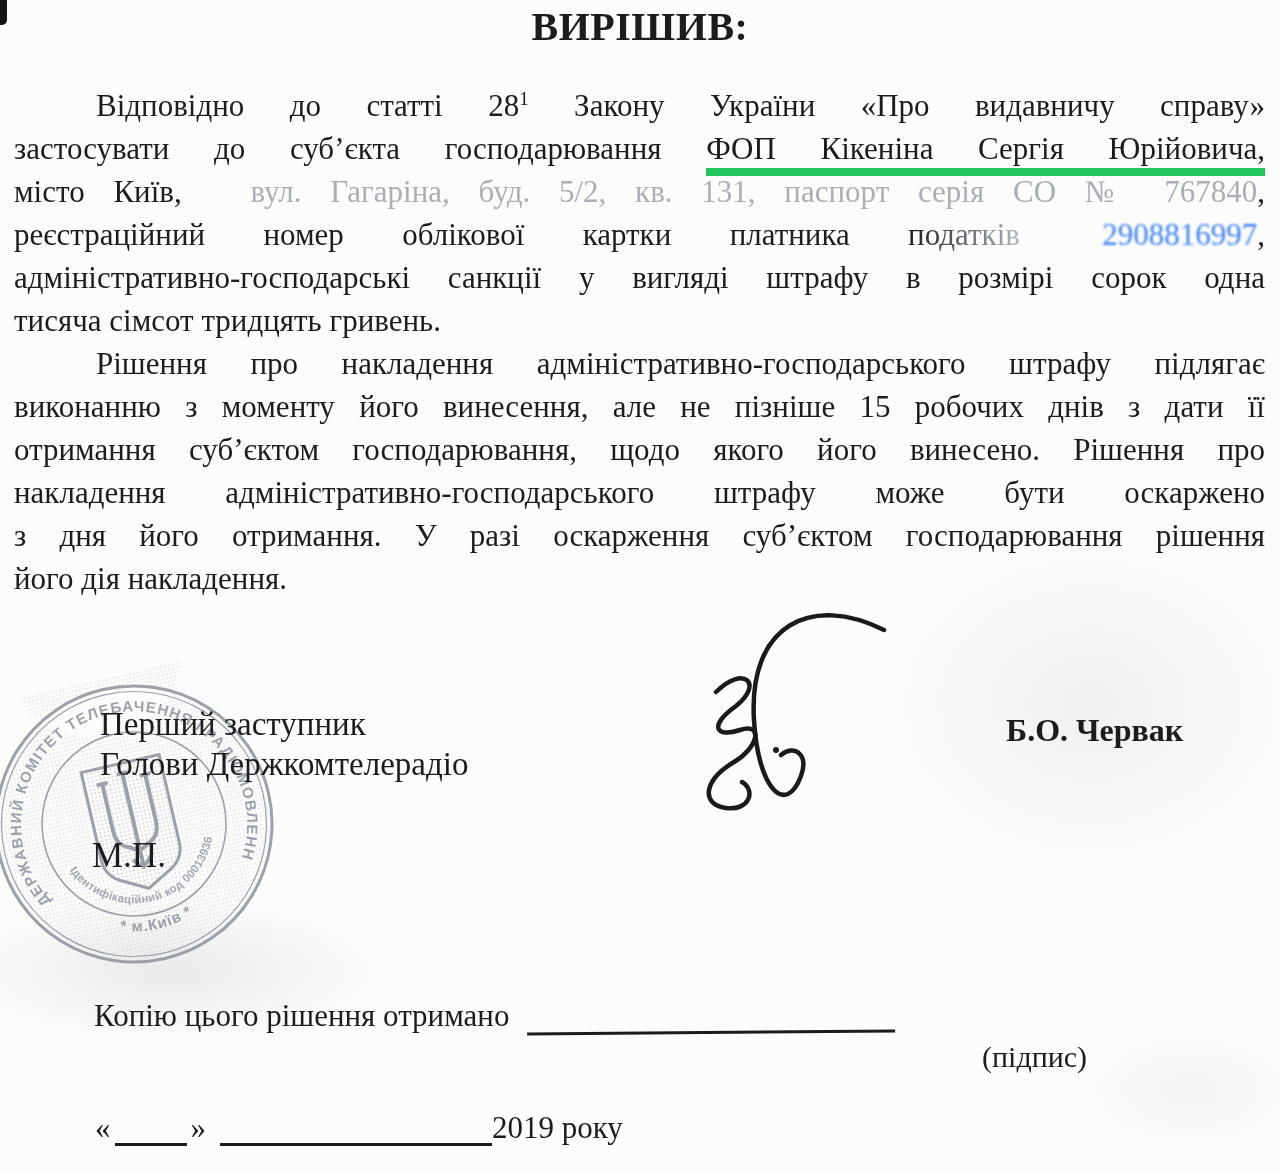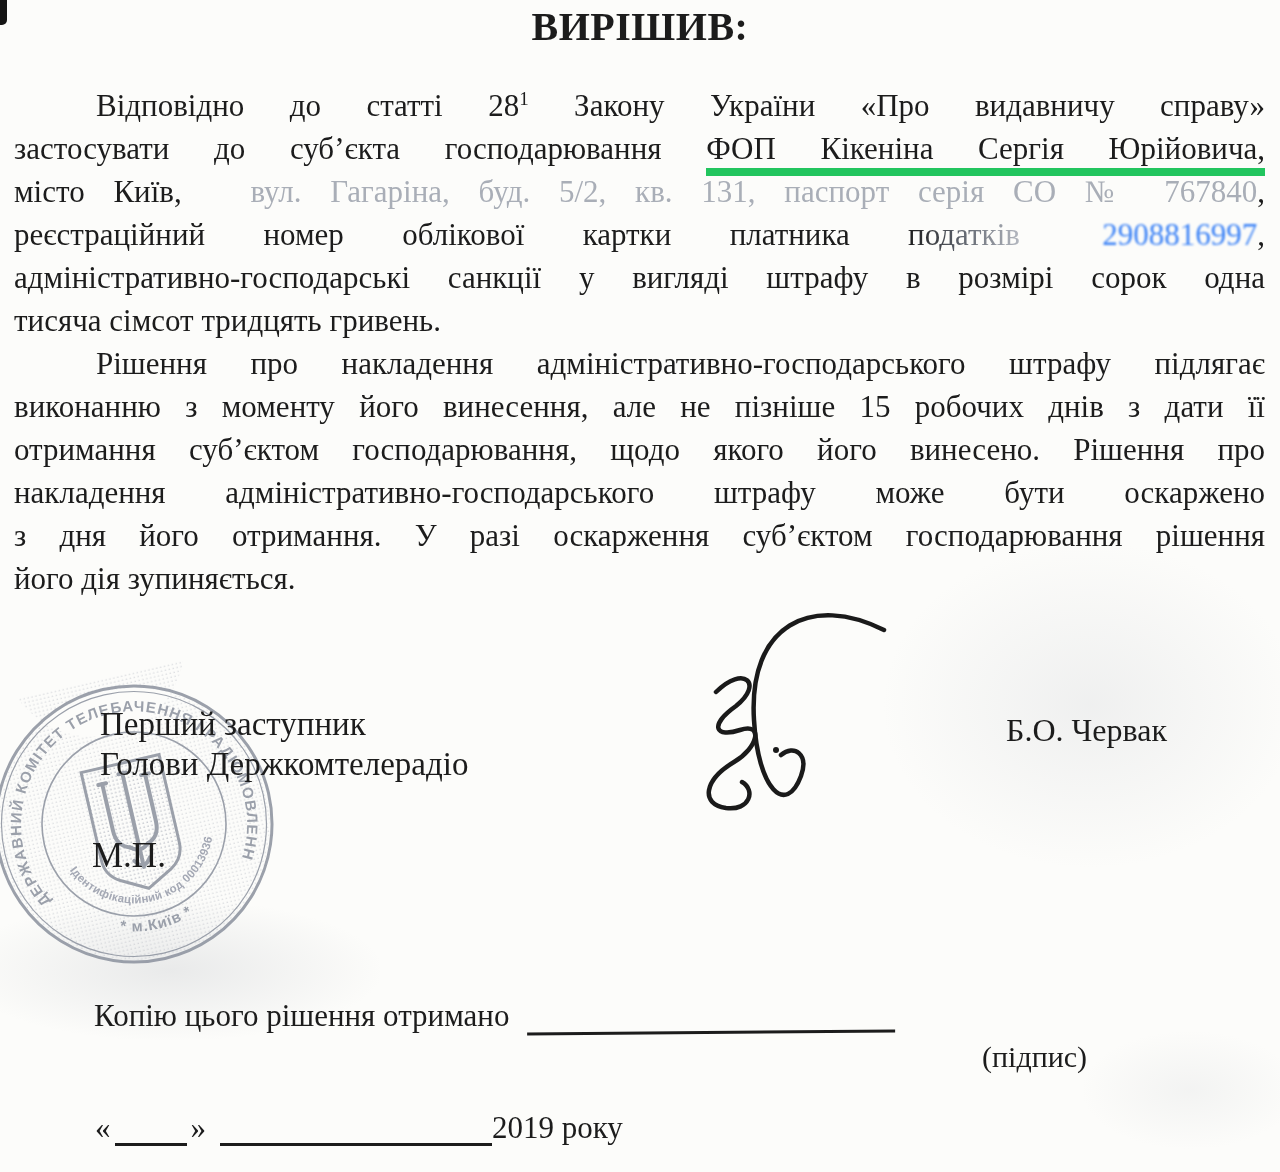--- a/index.html
+++ b/index.html
@@ -34,21 +34,21 @@
   .u { border-bottom:8px solid #22c55e; padding-bottom:2px; }
 
   .faded-soft   { color:#a9aeb7; filter:blur(0.6px); padding-left:40px; }
   .fade-word    { background:linear-gradient(90deg,#1c1c1c 0%, #5a5f68 45%, #b4b8c0 100%);
                   -webkit-background-clip:text; background-clip:text; color:transparent; }
   .faded-ghost  { color:#3b82f6; filter:blur(0.9px); padding-left:24px; }
 
   .sig-pos1 { position:absolute; left:100px; top:706px; font-size:33px; z-index:3; }
   .sig-pos2 { position:absolute; left:100px; top:746px; font-size:33px; z-index:3; }
   .sig-mp   { position:absolute; left:92px;  top:836px; font-size:35px; z-index:3; }
-  .sig-name { position:absolute; left:1006px; top:712px; font-size:32px; font-weight:400;text-align:center; }
+  .sig-name { position:absolute; left:1006px; top:712px; font-size:32px; font-weight:700;text-align:center; }
 
   .stamp-svg { position:absolute; left:-14px; top:676px; width:296px; height:296px;
                transform:rotate(-13deg); opacity:0.88; z-index:2; }
   .stamp-svg text { font-family:"Liberation Sans", sans-serif; font-weight:bold; }
 
   .handsig-svg { position:absolute; left:652px; top:594px; width:270px; height:260px; overflow:visible; }
 
   .f-row1 { position:absolute; left:94px; top:998px; font-size:31px; white-space:nowrap; }
   .f-caption { position:absolute; left:982px; top:1040px; font-size:30px; }
   .f-row2 { position:absolute; left:95px; top:1110px; font-size:31px; white-space:nowrap; }
@@ -78,21 +78,21 @@
     <div class="tl j"><span>місто Київ,</span> <span class="faded-soft">вул. Гагаріна, буд. 5/2, кв. 131, паспорт серія СО № 767840</span><span>,</span></div>
     <div class="tl j"><span>реєстраційний номер облікової картки платника</span> <span class="fade-word">податків</span> <span class="faded-ghost">2908816997</span><span>,</span></div>
     <div class="tl j">адміністративно-господарські санкції у вигляді штрафу в розмірі сорок одна</div>
     <div class="tl left">тисяча сімсот тридцять гривень.</div>
 
     <div class="tl j ind">Рішення про накладення адміністративно-господарського штрафу підлягає</div>
     <div class="tl j">виконанню з моменту його винесення, але не пізніше 15 робочих днів з дати її</div>
     <div class="tl j">отримання суб’єктом господарювання, щодо якого його винесено. Рішення про</div>
     <div class="tl j">накладення адміністративно-господарського штрафу може бути оскаржено</div>
     <div class="tl j">з дня його отримання. У разі оскарження суб’єктом господарювання рішення</div>
-    <div class="tl left">його дія зупиняється.</div>
+    <div class="tl left">його дія накладення.</div>
   </section>
 
   <svg class="stamp-svg" viewBox="-148 -148 296 296">
     <defs>
       <pattern id="dots" width="4" height="4" patternUnits="userSpaceOnUse">
         <circle cx="1.2" cy="1.2" r="0.75" fill="#9aa0ac"></circle>
       </pattern>
       <path id="arc-ring" d="M -96,60 A 113,113 0 1 1 96,60" fill="none"></path>
       <path id="arc-city" d="M -76,76 A 107.5,107.5 0 0 0 76,76" fill="none"></path>
       <path id="arc-inner" d="M -75,26 A 79.4,79.4 0 0 0 75,26" fill="none"></path>

